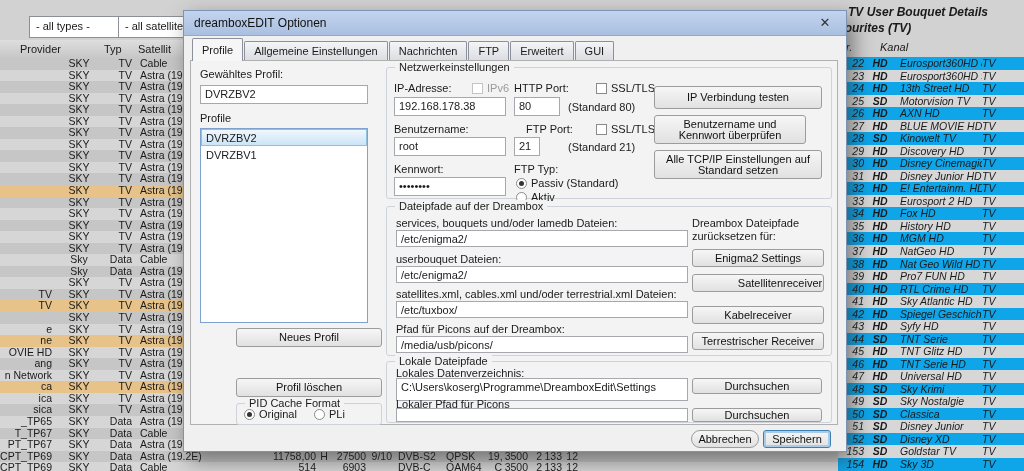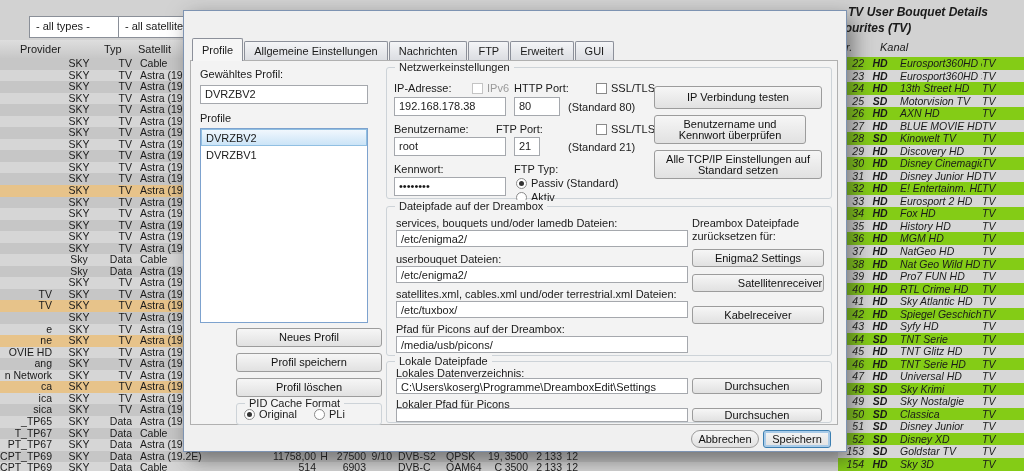--- a/index.html
+++ b/index.html
@@ -38,21 +38,21 @@
   .c-x4{width:16px;text-align:right;}
   
   .rp-title{position:absolute;left:848px;top:5px;font-size:12px;font-weight:bold;
     font-style:italic;z-index:5;}
   .rp-subtitle{position:absolute;left:824px;top:21px;font-size:12px;font-weight:bold;
     font-style:italic;z-index:5;}
   .rp-hnr{position:absolute;left:838px;top:41px;font-size:11px;font-style:italic;z-index:5;}
   .rp-hkanal{position:absolute;left:880px;top:41px;font-size:11px;font-style:italic;z-index:5;}
   .rp-rows{position:absolute;left:838px;top:57px;width:186px;z-index:5;}
   .rp-row{display:flex;height:12.54px;line-height:12.6px;font-size:10.5px;
-    font-style:italic;background:#84cc16;white-space:nowrap;}
+    font-style:italic;background:#0ea5e9;white-space:nowrap;}
   .rp-row.odd{background:#d7d7d7;}
   .rp-row span{overflow:hidden;}
   .rp-nr{flex:none;width:26px;text-align:right;padding-right:2px;}
   .rp-q{flex:none;width:28px;text-align:center;font-weight:bold;}
   .rp-name{flex:1;padding-left:6px;}
   .rp-typ{flex:none;width:42px;}
   
   .dialog{position:absolute;left:183px;top:10px;width:662px;height:440px;
     background:#f0f0f0;border:1px solid #7d93b2;z-index:50;
     box-shadow:6px 8px 20px rgba(40,40,40,.55);}
@@ -927,20 +927,24 @@
       </div>
       <div class="rp-row">
         <span class="rp-nr">154</span>
         <span class="rp-q">HD</span>
         <span class="rp-name">Sky 3D</span>
         <span class="rp-typ">TV</span>
       </div>
     </div>
 
   <div class="dialog">
+    <div class="titlebar">
+      <span>dreamboxEDIT Optionen</span>
+      <span class="close-x">✕</span>
+    </div>
 
     <div class="tabs">
 
     <div class="tab active"><span>Profile</span></div>
         <div class="tab odd"><span>Allgemeine Einstellungen</span></div>
         <div class="tab"><span>Nachrichten</span></div>
         <div class="tab odd"><span>FTP</span></div>
         <div class="tab"><span>Erweitert</span></div>
         <div class="tab odd"><span>GUI</span></div>
       </div>
@@ -949,21 +953,20 @@
 
     <div class="lbl" style="left:16px;top:57px;">Gewähltes Profil:</div>
     <div class="input" style="left:16px;top:74px;width:168px;height:19px;">DVRZBV2</div>
     <div class="lbl" style="left:16px;top:101px;">Profile</div>
     <div class="listbox" style="left:16px;top:117px;width:168px;height:195px;">
 
     <div class="list-item selected"><span>DVRZBV2</span></div>
         <div class="list-item odd"><span>DVRZBV1</span></div>
       </div>
     <div class="btn" style="left:52px;top:317px;width:146px;height:19px;">Neues Profil</div>
-    <div class="btn" style="left:52px;top:342px;width:146px;height:19px;">Profil speichern</div>
     <div class="btn" style="left:52px;top:367px;width:146px;height:19px;">Profil löschen</div>
     <div class="group" style="left:52px;top:392px;width:146px;height:22px;">
       <span class="legend">PID Cache Format</span>
     </div>
     <span class="radio checked" style="left:60px;top:398px;"></span>
     <div class="lbl" style="left:75px;top:397px;">Original</div>
     <span class="radio" style="left:130px;top:398px;"></span>
     <div class="lbl" style="left:145px;top:397px;">PLi</div>
 
     <div class="group" style="left:202px;top:56px;width:446px;height:132px;">
@@ -972,21 +975,21 @@
     <div class="lbl" style="left:210px;top:71px;">IP-Adresse:</div>
     <span class="cb disabled" style="left:288px;top:72px;"></span>
     <div class="lbl dim" style="left:303px;top:71px;">IPv6</div>
     <div class="lbl" style="left:330px;top:71px;">HTTP Port:</div>
     <span class="cb" style="left:412px;top:72px;"></span>
     <div class="lbl" style="left:427px;top:71px;">SSL/TLS</div>
     <div class="input" style="left:210px;top:86px;width:112px;height:19px;">192.168.178.38</div>
     <div class="input" style="left:330px;top:86px;width:46px;height:19px;">80</div>
     <div class="lbl" style="left:384px;top:90px;">(Standard 80)</div>
     <div class="lbl" style="left:210px;top:112px;">Benutzername:</div>
-    <div class="lbl" style="left:312px;top:112px;">FTP Port:</div>
+    <div class="lbl" style="left:342px;top:112px;">FTP Port:</div>
     <span class="cb" style="left:412px;top:113px;"></span>
     <div class="lbl" style="left:427px;top:112px;">SSL/TLS</div>
     <div class="input" style="left:210px;top:126px;width:112px;height:19px;">root</div>
     <div class="input" style="left:330px;top:126px;width:26px;height:19px;">21</div>
     <div class="lbl" style="left:384px;top:130px;">(Standard 21)</div>
     <div class="lbl" style="left:210px;top:152px;">Kennwort:</div>
     <div class="input" style="left:210px;top:166px;width:112px;height:19px;">••••••••</div>
     <div class="lbl" style="left:330px;top:152px;">FTP Typ:</div>
     <span class="radio checked" style="left:332px;top:167px;"></span>
     <div class="lbl" style="left:347px;top:166px;">Passiv (Standard)</div>
@@ -1005,26 +1008,27 @@
     <div class="input" style="left:212px;top:255px;width:292px;height:17px;">/etc/enigma2/</div>
     <div class="lbl" style="left:212px;top:277px;">satellites.xml, cables.xml und/oder terrestrial.xml Dateien:</div>
     <div class="input" style="left:212px;top:290px;width:292px;height:17px;">/etc/tuxbox/</div>
     <div class="lbl" style="left:212px;top:312px;">Pfad für Picons auf der Dreambox:</div>
     <div class="input" style="left:212px;top:325px;width:292px;height:17px;">/media/usb/picons/</div>
     <div class="cap" style="left:508px;top:206px;">Dreambox Dateipfade</div>
     <div class="cap" style="left:508px;top:219px;">zurücksetzen für:</div>
     <div class="btn" style="left:508px;top:238px;width:132px;height:18px;">Enigma2 Settings</div>
     <div class="btn" style="left:508px;top:263px;width:132px;height:18px;padding-left:44px;">Satellitenreceiver</div>
     <div class="btn" style="left:508px;top:295px;width:132px;height:18px;">Kabelreceiver</div>
+    <div class="btn" style="left:508px;top:321px;width:132px;height:18px;">Terrestrischer Receiver</div>
 
     <div class="group" style="left:202px;top:350px;width:446px;height:62px;">
       <span class="legend">Lokale Dateipfade</span>
     </div>
     <div class="lbl" style="left:212px;top:356px;">Lokales Datenverzeichnis:</div>
-    <div class="input" style="left:212px;top:367px;width:292px;height:16px;">C:\Users\koserg\Programme\DreamboxEdit\Settings</div>
+    <div class="input" style="left:212px;top:367px;width:292px;height:23px;">C:\Users\koserg\Programme\DreamboxEdit\Settings</div>
     <div class="btn" style="left:508px;top:367px;width:130px;height:16px;">Durchsuchen</div>
     <div class="lbl" style="left:212px;top:387px;">Lokaler Pfad für Picons</div>
     <div class="input" style="left:212px;top:397px;width:292px;height:14px;"></div>
     <div class="btn" style="left:508px;top:397px;width:130px;height:14px;">Durchsuchen</div>
 
     <div class="btn" style="left:507px;top:419px;width:68px;height:18px;border-radius:9px;">Abbrechen</div>
     <div class="btn focused" style="left:579px;top:419px;width:68px;height:18px;">Speichern</div>
   </div>
 </div>
 

